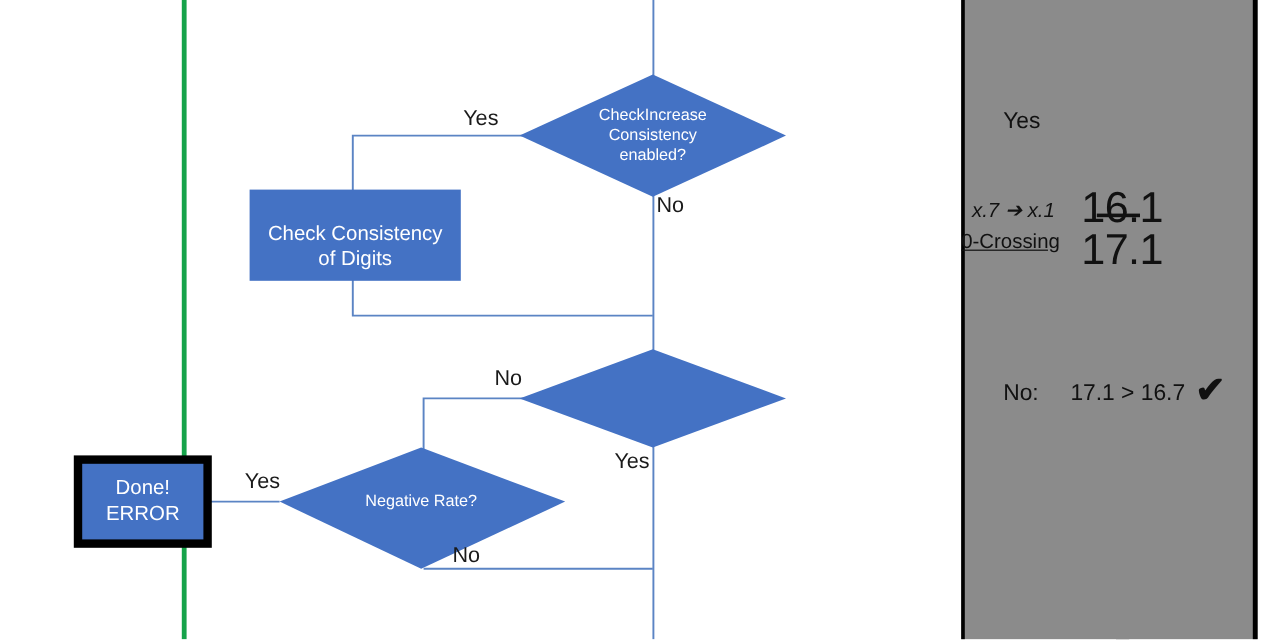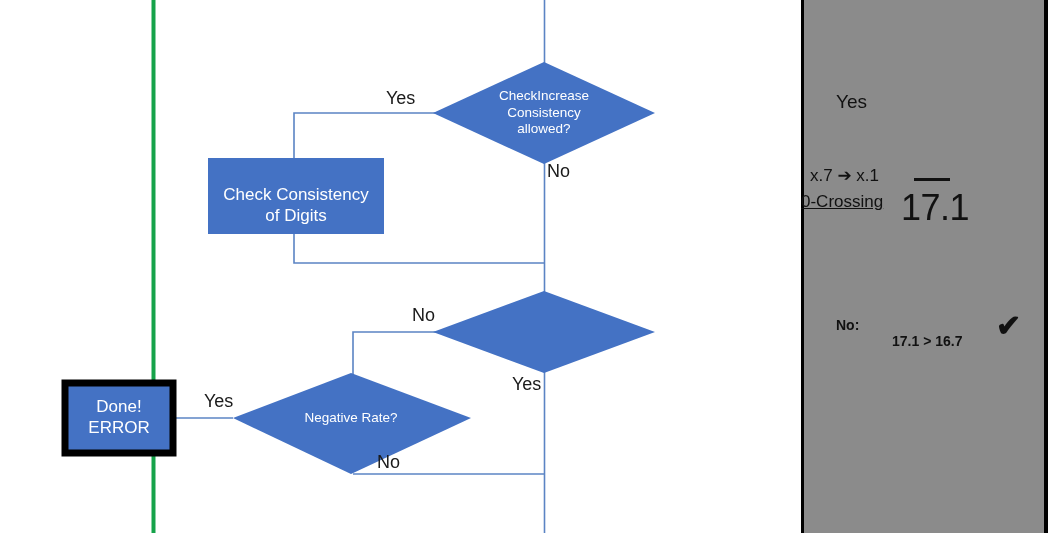--- a/index.html
+++ b/index.html
@@ -61,21 +61,21 @@
   }
   .panel-text {
     position: absolute;
     color: #111111;
     white-space: nowrap;
     line-height: 1;
   }
   .panel-yes { font-size: 19px; }
   .panel-small { font-size: 17px; }
   .panel-big { font-size: 36px; letter-spacing: -0.5px; }
-  .panel-cmp { font-size: 14px; font-weight: bold; }
+  .panel-cmp { font-size: 19px; }
   .panel-check { font-size: 30px; font-weight: bold; line-height: 1; }
   .strike-bar {
     position: absolute;
     background: #111111;
     height: 3px;
   }
 </style>
 </head>
 <body>
 
@@ -113,21 +113,21 @@
     </g>
     <g>
       <rect x="930" y="232" width="11" height="62" fill="#4A4A4A"></rect>
       <polygon points="919,292 952,292 935.5,309" fill="#4A4A4A"></polygon>
     </g>
     <rect x="930" y="349" width="11" height="184" fill="#4A4A4A"></rect>
   </svg>
 
   <div class="node-text diamond-label" style="left:463px; top:84px; width:162px; height:58px;">CheckIncrease
 Consistency
-allowed?</div>
+enabled?</div>
 
   <div class="node-text box-label" style="left:208px; top:158px; width:176px; height:96px;">Check Consistency
 of Digits</div>
 
 
   <div class="node-text diamond-label" style="left:271px; top:406px; width:160px; height:24px;">Negative Rate?</div>
 
   <div class="node-text box-label" style="left:65px; top:383px; width:108px; height:70px;">Done!
 ERROR</div>
 
@@ -140,27 +140,28 @@
   <div class="edge-label" style="left:512px; top:375px;">Yes</div>
 
   <div class="edge-label" style="left:204px; top:392px;">Yes</div>
 
   <div class="edge-label" style="left:377px; top:453px;">No</div>
 
   <div class="gray-panel"></div>
 
   <div class="panel-text panel-yes" style="left:836px; top:92px;">Yes</div>
 
-  <div class="panel-text panel-small" style="left:810px; top:167px;">x.7 ➔ x.1</div>
+  <div class="panel-text panel-small" style="left:810px; top:167px;font-style:italic;">x.7 ➔ x.1</div>
 
   <div class="panel-text panel-small" style="left:801px; top:193px;text-decoration:underline;">0-Crossing</div>
 
+  <div class="panel-text panel-big" style="left:901px; top:155px;">16.1</div>
   <div class="strike-bar" style="left:914px; top:178px; width:36px;"></div>
 
   <div class="panel-text panel-big" style="left:901px; top:190px;">17.1</div>
 
   <div class="panel-text panel-cmp" style="left:836px; top:318px;">No:</div>
 
-  <div class="panel-text panel-cmp" style="left:892px; top:334px;">17.1 &gt; 16.7</div>
+  <div class="panel-text panel-cmp" style="left:892px; top:318px;">17.1 &gt; 16.7</div>
 
   <div class="panel-text panel-check" style="left:996px; top:311px;">✔</div>
 
 </div>
 
 </body></html>

